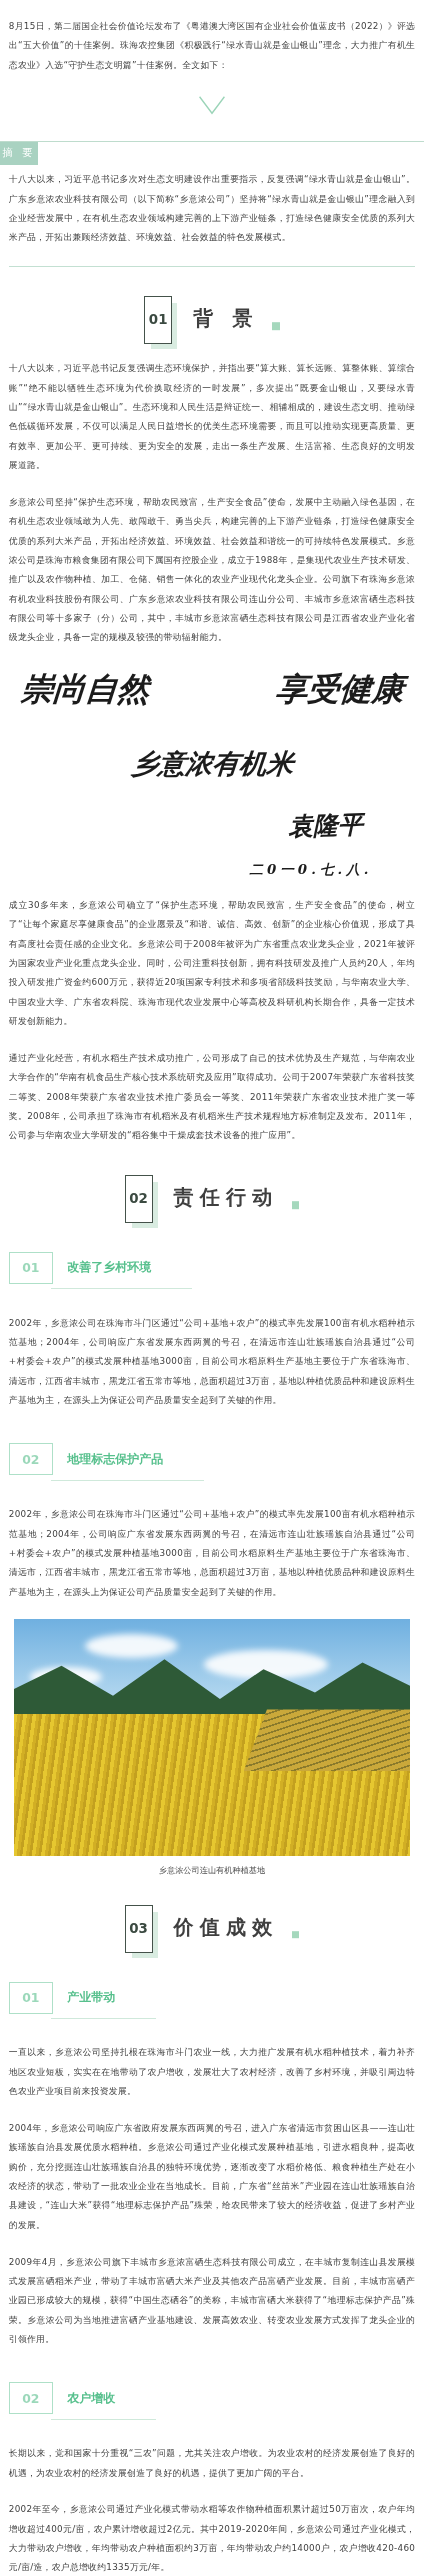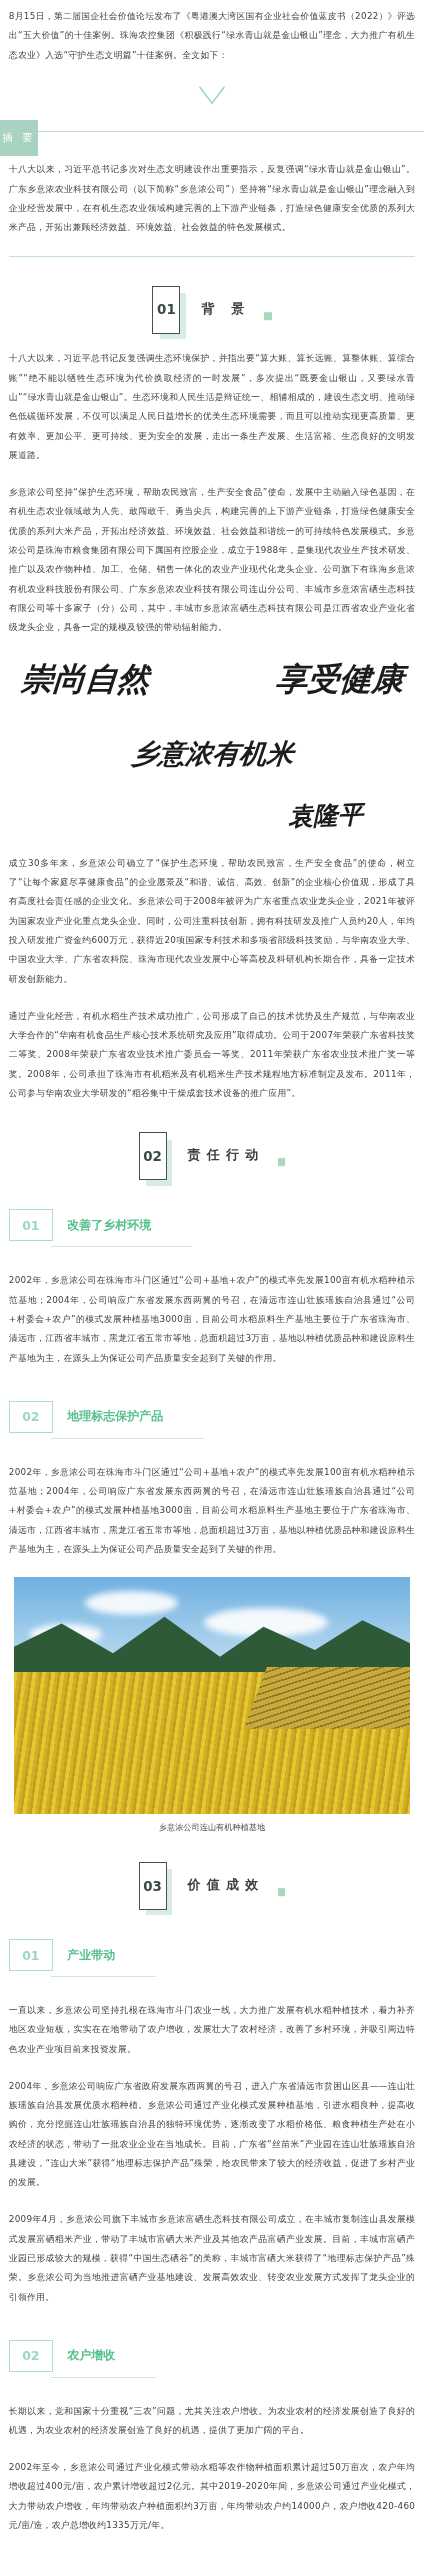--- a/index.html
+++ b/index.html
@@ -2,30 +2,30 @@
 <html style="font-size:8.2px"><head>
 <meta charset="utf-8">
 <style>
   html,body{margin:0;padding:0;background:#fff;}
   body{width:424px;margin:0 auto;font-family:"DejaVu Sans","Liberation Sans",sans-serif;color:#3f3f3f;}
   .txt{margin:17.5px 8.8px;font-size:8.8px;line-height:2.2;text-align:justify;letter-spacing:0.3px;}
   .chev{display:flex;justify-content:center;margin:17.5px 0 5.2px;}
   
   .abs-row{position:relative;height:23px;margin:13.4px 0 3.1px;}
   .abs-line{position:absolute;left:0;right:0;top:10.8px;height:0.5px;background:#bedccd;}
-  .abs-badge{position:absolute;left:0;top:0;width:38px;height:36px;background:#a9d2c1;color:#fff;
+  .abs-badge{position:absolute;left:0;top:12px;width:38px;height:23px;background:#a9d2c1;color:#fff;
     display:flex;align-items:center;justify-content:center;font-size:10.3px;letter-spacing:3.1px;}
   .divider{height:0.5px;background:#c3e0d2;margin:18.5px 8.8px;}
   
   .sec-header{display:flex;align-items:center;justify-content:center;margin:29px 0 15.5px;}
   .numbox-wrap{position:relative;width:26px;height:46px;margin-right:23px;}
   .numbox-shadow{position:absolute;left:7.2px;top:7.2px;width:26px;height:46px;background:#d9ece1;}
   .numbox{position:absolute;left:0;top:0;width:26px;height:46px;background:#fff;border:1px solid #44524a;
     display:flex;align-items:center;justify-content:center;font-size:13.4px;font-weight:bold;color:#3b4a41;}
-  .sec-title{font-size:13px;font-weight:bold;color:#3f3f3f;letter-spacing:6.2px;}
+  .sec-title{font-size:20px;font-weight:bold;color:#3f3f3f;letter-spacing:6.2px;}
   .sec-dot{width:7.7px;height:7.7px;background:#a5d8bd;margin-left:13.4px;transform:translateY(7.2px);}
   
   .sub-header{position:relative;display:inline-flex;align-items:center;margin:15.5px 0 7.2px 8.8px;padding-bottom:5.2px;}
   .sub-numbox{width:42px;height:30px;border:0.5px solid #aee0c8;display:flex;align-items:center;justify-content:center;
     font-size:12.4px;font-weight:bold;color:#9bd8ba;background:#fff;}
   .sub-title{font-size:12px;font-weight:bold;color:#57c08d;margin-left:14.4px;}
   .sub-underline{position:absolute;left:42px;right:-41px;bottom:0;height:0.5px;background:#cfe9db;}
   
   .calli{margin:20.6px 15.5px 5.2px;font-family:"DejaVu Serif","Liberation Serif",serif;color:#1c1c1c;}
   .calli-l1{display:flex;justify-content:space-between;padding:0 5.2px;font-size:32px;font-weight:bold;font-style:italic;transform:skewX(-4deg);}
@@ -37,21 +37,21 @@
   .caption{text-align:center;color:#4c4c4c;font-size:8.2px;margin:8.2px 8.8px 4.1px;}
   .sky{position:absolute;left:0;right:0;top:0;}
   .mtn,.field,.terr,.path,.hill{position:absolute;}
   .cloud{position:absolute;background:#fff;border-radius:50%;filter:blur(3.1px);opacity:.9;}
 </style>
 </head>
 <body>
 
 
 
-<p class="txt" style="margin-top:7px">8月15日，第二届国企社会价值论坛发布了《粤港澳大湾区国有企业社会价值蓝皮书（2022）》评选出“五大价值”的十佳案例。珠海农控集团《积极践行“绿水青山就是金山银山”理念，大力推广有机生态农业》入选“守护生态文明篇”十佳案例。全文如下：</p>
+<p class="txt" style="margin-top:17px">8月15日，第二届国企社会价值论坛发布了《粤港澳大湾区国有企业社会价值蓝皮书（2022）》评选出“五大价值”的十佳案例。珠海农控集团《积极践行“绿水青山就是金山银山”理念，大力推广有机生态农业》入选“守护生态文明篇”十佳案例。全文如下：</p>
 
 <div class="chev">
   <svg width="30" height="24" viewBox="0 0 58 46">
     <polyline points="5,7 29,39 53,7" fill="none" stroke="#9bd4b8" stroke-width="2.6"></polyline>
   </svg>
 </div>
 
 <div class="abs-row">
   <div class="abs-line"></div>
   <div class="abs-badge">摘 要</div>
@@ -75,20 +75,21 @@
 <p class="txt">十八大以来，习近平总书记反复强调生态环境保护，并指出要“算大账、算长远账、算整体账、算综合账”“绝不能以牺牲生态环境为代价换取经济的一时发展”，多次提出“既要金山银山，又要绿水青山”“绿水青山就是金山银山”。生态环境和人民生活是辩证统一、相辅相成的，建设生态文明、推动绿色低碳循环发展，不仅可以满足人民日益增长的优美生态环境需要，而且可以推动实现更高质量、更有效率、更加公平、更可持续、更为安全的发展，走出一条生产发展、生活富裕、生态良好的文明发展道路。</p>
 <p class="txt">乡意浓公司坚持“保护生态环境，帮助农民致富，生产安全食品”使命，发展中主动融入绿色基因，在有机生态农业领域敢为人先、敢闯敢干、勇当尖兵，构建完善的上下游产业链条，打造绿色健康安全优质的系列大米产品，开拓出经济效益、环境效益、社会效益和谐统一的可持续特色发展模式。乡意浓公司是珠海市粮食集团有限公司下属国有控股企业，成立于1988年，是集现代农业生产技术研发、推广以及农作物种植、加工、仓储、销售一体化的农业产业现代化龙头企业。公司旗下有珠海乡意浓有机农业科技股份有限公司、广东乡意浓农业科技有限公司连山分公司、丰城市乡意浓富硒生态科技有限公司等十多家子（分）公司，其中，丰城市乡意浓富硒生态科技有限公司是江西省农业产业化省级龙头企业，具备一定的规模及较强的带动辐射能力。</p>
 
 <div class="calli">
   <div class="calli-l1">
     <span>崇尚自然</span>
     <span>享受健康</span>
   </div>
   <div class="calli-l2">乡意浓有机米</div>
   <div class="calli-sig">袁隆平</div>
+  <div class="calli-date">二0一0.七.八.</div>
 </div>
 
 <p class="txt">成立30多年来，乡意浓公司确立了“保护生态环境，帮助农民致富，生产安全食品”的使命，树立了“让每个家庭尽享健康食品”的企业愿景及“和谐、诚信、高效、创新”的企业核心价值观，形成了具有高度社会责任感的企业文化。乡意浓公司于2008年被评为广东省重点农业龙头企业，2021年被评为国家农业产业化重点龙头企业。同时，公司注重科技创新，拥有科技研发及推广人员约20人，年均投入研发推广资金约600万元，获得近20项国家专利技术和多项省部级科技奖励，与华南农业大学、中国农业大学、广东省农科院、珠海市现代农业发展中心等高校及科研机构长期合作，具备一定技术研发创新能力。</p>
 <p class="txt">通过产业化经营，有机水稻生产技术成功推广，公司形成了自己的技术优势及生产规范，与华南农业大学合作的“华南有机食品生产核心技术系统研究及应用”取得成功。公司于2007年荣获广东省科技奖二等奖、2008年荣获广东省农业技术推广委员会一等奖、2011年荣获广东省农业技术推广奖一等奖。2008年，公司承担了珠海市有机稻米及有机稻米生产技术规程地方标准制定及发布。2011年，公司参与华南农业大学研发的“稻谷集中干燥成套技术设备的推广应用”。</p>
 
 <div class="sec-header">
   <div class="numbox-wrap">
     <div class="numbox-shadow"></div>
     <div class="numbox">
         <span>02</span>

